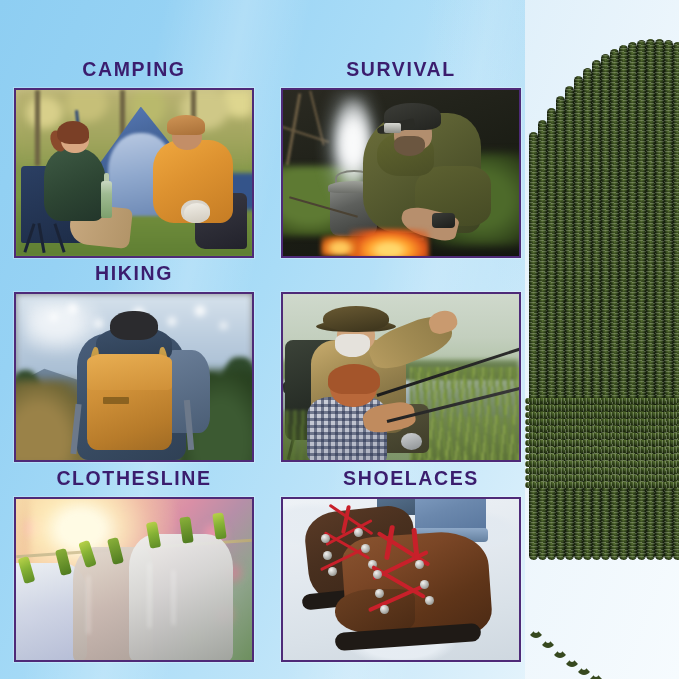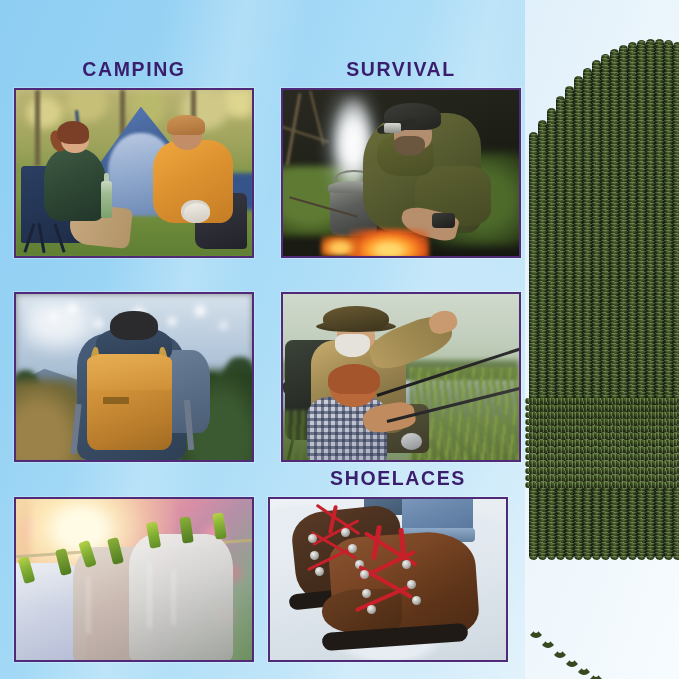--- a/index.html
+++ b/index.html
@@ -425,20 +425,21 @@
         <div class="man-body"></div>
         <div class="man-head"></div>
         <div class="man-hat"></div>
         <div class="man-hand"></div>
         <div class="bowl"></div>
       </div>
     </div>
   </div>
 
   <div class="card" style="left:14px; top:262px; width:240px; height:200px;">
+    <div class="card-label" style="top:0;">HIKING</div>
     <div class="photo" id="ph-hiking" style="left:0; top:30px; width:240px; height:170px;">
       <div class="ph-inner">
         <div class="sky"></div>
         <div class="mtn"></div>
         <div class="ridge"></div>
         <div class="evergreen" style="left:-4%; width:16%; height:54%; border-radius:44% 44% 8% 8%;"></div>
         <div class="evergreen" style="left:8%;  width:14%; height:42%; border-radius:46% 46% 8% 8%;"></div>
         <div class="evergreen" style="left:74%; width:16%; height:52%; border-radius:44% 44% 8% 8%;"></div>
         <div class="evergreen" style="left:86%; width:18%; height:62%; border-radius:42% 42% 8% 8%;"></div>
         <div class="grassR"></div>
@@ -484,20 +485,21 @@
         <div class="boy-head"></div>
         <div class="boy-hair"></div>
         <div class="rod"></div>
         <div class="rod2"></div>
         <div class="reel"></div>
       </div>
     </div>
   </div>
 
   <div class="card" style="left:14px; top:467px; width:240px; height:200px;">
+    <div class="card-label" style="top:0;">CLOTHESLINE</div>
     <div class="photo" id="ph-clothes" style="left:0; top:30px; width:240px; height:165px;">
       <div class="ph-inner">
         <div class="bg"></div>
         <div class="bokeh"></div>
         <div class="sunflare"></div>
         <div class="line" style="top:30%;"></div>
         <div class="shirt shirtA"></div>
         <div class="shirt shirtB"></div>
         <div class="shirt shirtC"></div>
         <div class="fold" style="left:56%; top:40%; width:3px; height:40%;"></div>
@@ -507,21 +509,21 @@
         <div class="peg dark" style="left:18%; top:31%; transform:rotate(-14deg);"></div>
         <div class="peg" style="left:28%; top:26%; transform:rotate(-18deg);"></div>
         <div class="peg dark" style="left:40%; top:24%; transform:rotate(-14deg);"></div>
         <div class="peg" style="left:56%; top:14%; transform:rotate(-10deg);"></div>
         <div class="peg dark" style="left:70%; top:11%; transform:rotate(-8deg);"></div>
         <div class="peg" style="left:84%; top:9%;  transform:rotate(-8deg);"></div>
       </div>
     </div>
   </div>
 
-  <div class="card" style="left:268px; top:467px; width:260px; height:200px;">
+  <div class="card" style="left:281px; top:467px; width:260px; height:200px;">
     <div class="card-label" style="top:0;">SHOELACES</div>
     <div class="photo" id="ph-shoes" style="left:0; top:30px; width:240px; height:165px;">
       <div class="ph-inner">
         <div class="snow"></div>
         <div class="jean2"></div>
         <div class="jean"></div>
         <div class="jeancuff"></div>
         <div class="bootback"></div>
         <div class="sole" style="left:8%; top:56%; width:46%; height:10%; transform:rotate(-6deg);"></div>
         <div class="bootfront"></div>

